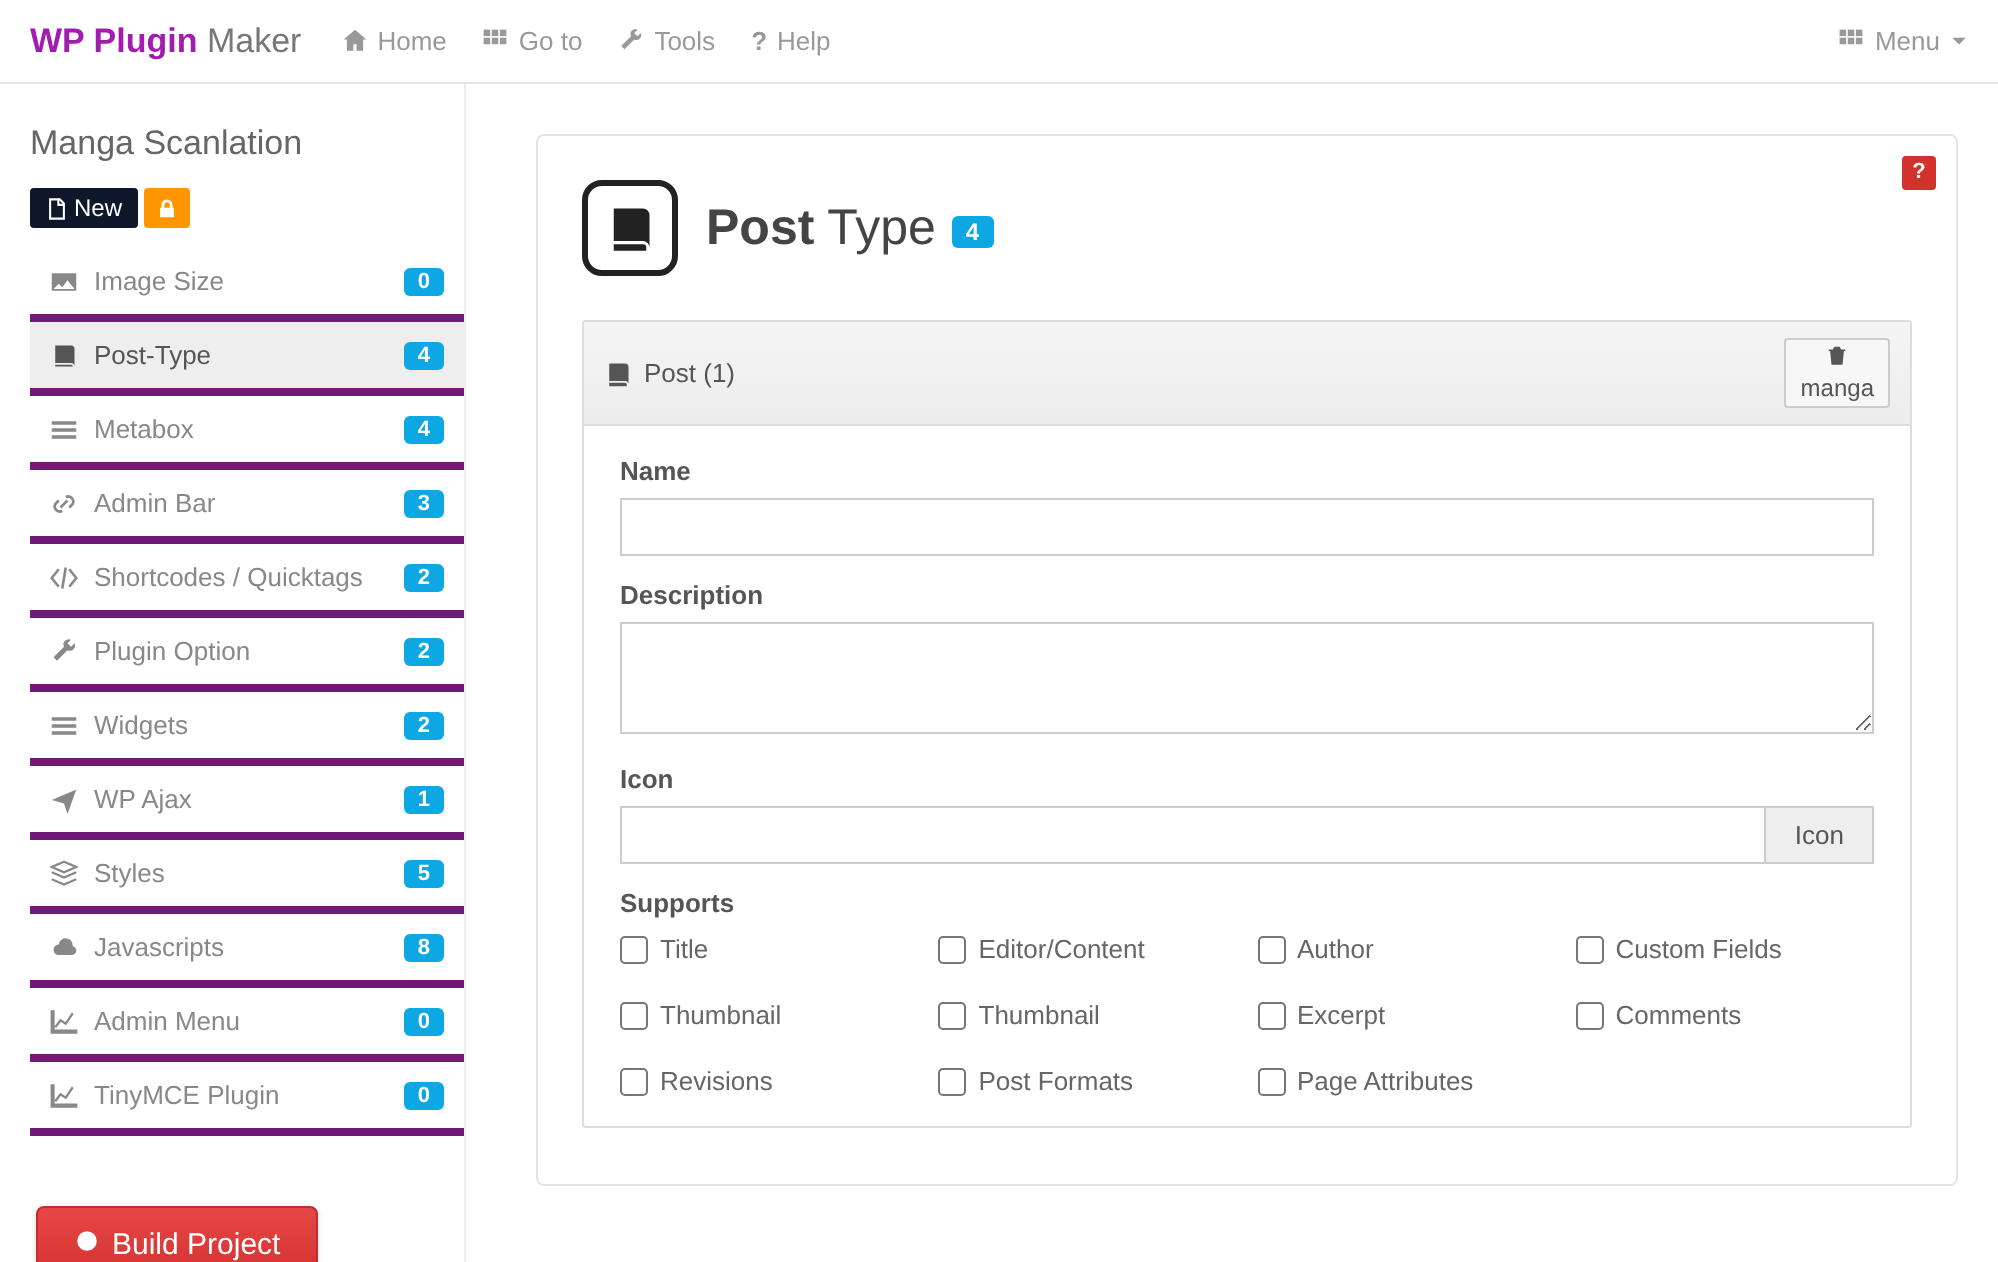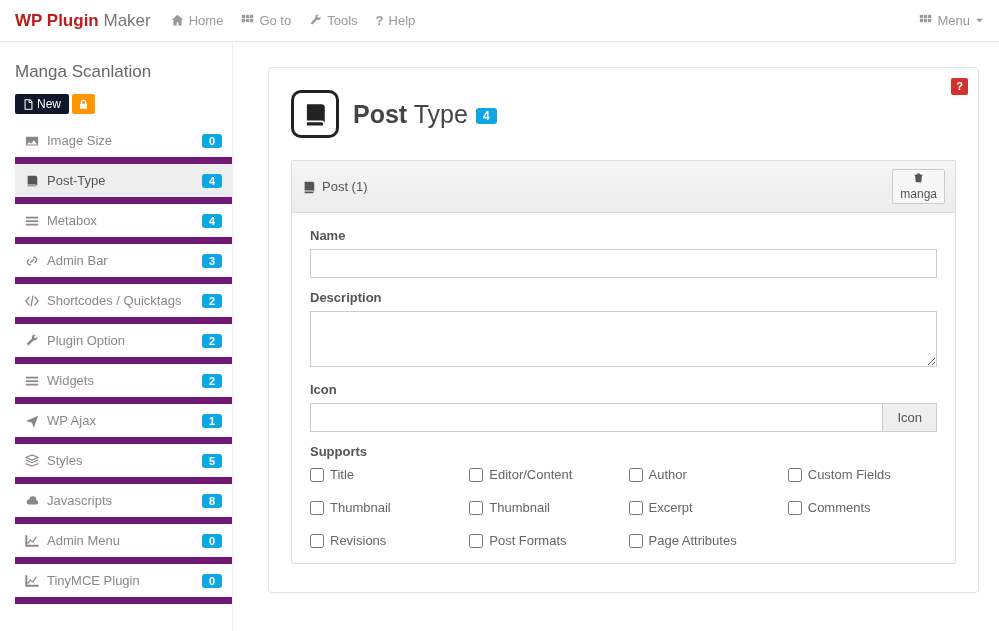--- a/index.html
+++ b/index.html
@@ -1,34 +1,34 @@
 <!DOCTYPE html>
 <html><head>
 <meta charset="utf-8">
 <style>
 * { box-sizing: border-box; margin: 0; padding: 0; }
 body { font-family: "Helvetica Neue", Helvetica, Arial, sans-serif; font-size: 13px; color: #666; background: #fff; }
 
 .topbar { height: 42px; border-bottom: 1px solid #e5e5e5; display: flex; align-items: center; padding: 0 15px; }
 .brand { font-size: 17px; color: #777; margin-right: 20px; }
-.brand b { color: #b91c1c; font-weight: 600; }
+.brand b { color: #a21caf; font-weight: 600; }
 .topnav { display: flex; gap: 18px; }
 .topnav-item { color: #999; font-size: 13px; cursor: pointer; display: flex; align-items: center; gap: 5px; }
 .topnav-right { margin-left: auto; }
 .icon-svg { width: 13px; height: 13px; fill: currentColor; display: inline-block; vertical-align: middle; }
 
 .layout { display: flex; min-height: calc(631px - 42px); }
 .sidebar { width: 233px; padding: 15px 0 15px 15px; border-right: 1px solid #eee; }
 .projname { color: #666; font-size: 17px; padding: 5px 0 12px; }
 .btn-new { background: #0f172a; color: #fff; font-size: 12px; padding: 3px 8px; border: none; border-radius: 2px; display: inline-flex; align-items: center; gap: 3px; cursor: pointer; }
 .btn-lock { background: #ff9600; color: #fff; padding: 3px 6px; border: none; border-radius: 2px; cursor: pointer; display: inline-flex; align-items: center; }
 .btn-row { display: flex; gap: 3px; margin-bottom: 10px; }
 
 .sb-nav { list-style: none; margin-top: 5px; }
-.sb-item { display: flex; align-items: center; padding: 9px 10px; color: #888; cursor: pointer; font-size: 13px; border-bottom: 7px solid #701a75; }
+.sb-item { display: flex; align-items: center; padding: 9px 10px; color: #888; cursor: pointer; font-size: 13px; border-bottom: 4px solid #701a75; }
 .sb-item.active { background: #eeeeee; color: #555; }
 .sb-icon { width: 14px; height: 14px; fill: currentColor; margin-right: 8px; flex-shrink: 0; }
 .sb-label { flex: 1; }
 .badge { background: #0da7e4; color: #fff; font-size: 11px; font-weight: bold; padding: 1px 7px; border-radius: 3px; min-width: 20px; text-align: center; }
 
 .btn-build { display: inline-flex; align-items: flex-start; gap: 6px; background: linear-gradient(#e64745,#d2312e); color: #fff; border: 1px solid #c12f2c; padding: 10px 18px; font-size: 15px; border-radius: 4px; margin: 35px 0 0 3px; cursor: pointer; box-shadow: 0 1px 3px rgba(0,0,0,.15); }
 
 .main { flex: 1; padding: 25px 20px 25px 35px; }
 .card { background: #fff; border: 1px solid #e3e3e3; border-radius: 4px; padding: 22px 22px 28px; position: relative; }
 .help-btn { position: absolute; top: 10px; right: 10px; width: 17px; height: 17px; background: #d2312e; color: #fff; font-weight: bold; font-size: 11px; text-align: center; line-height: 17px; border-radius: 2px; cursor: pointer; }

